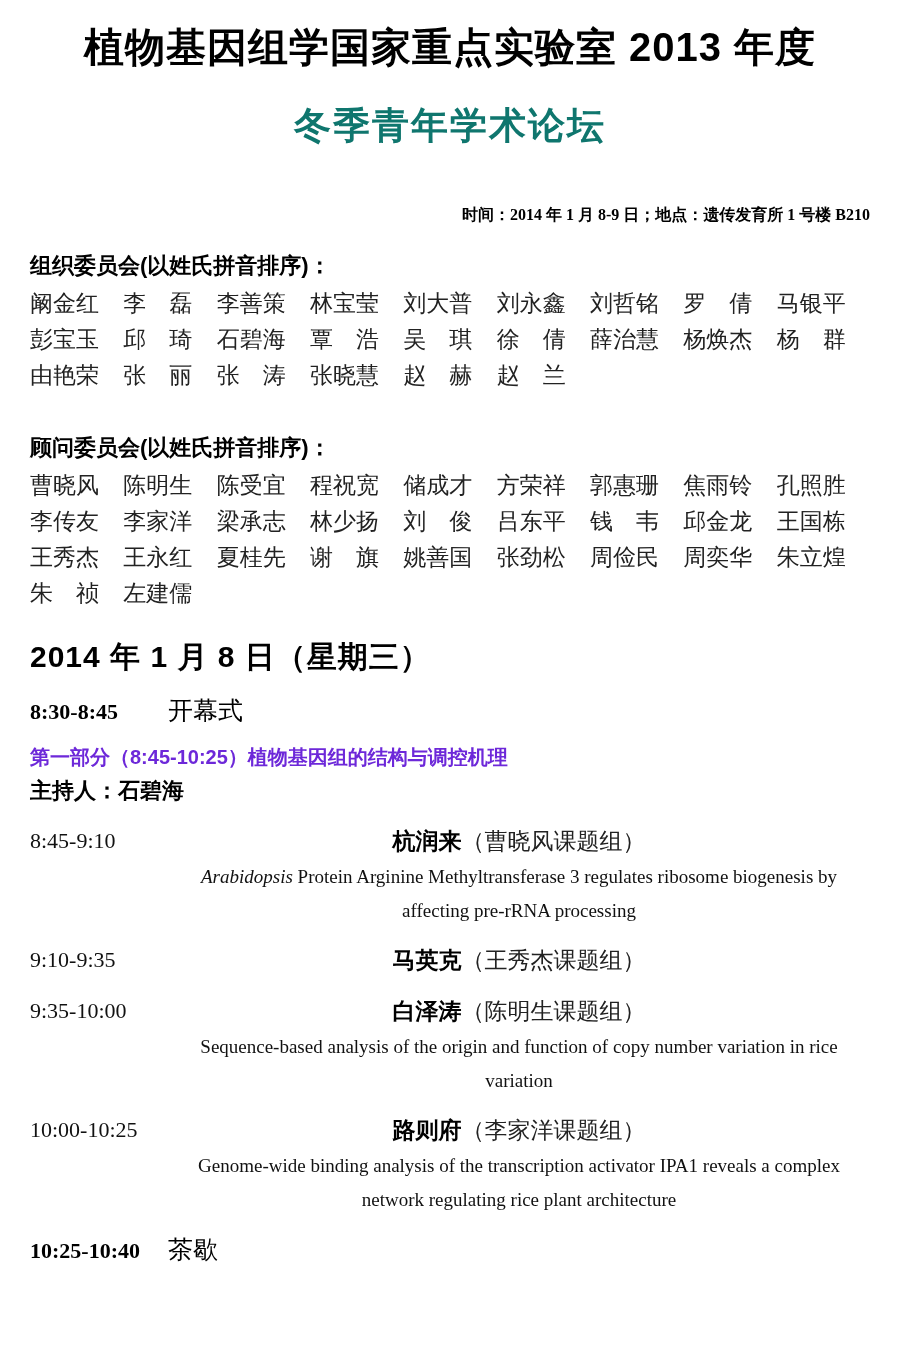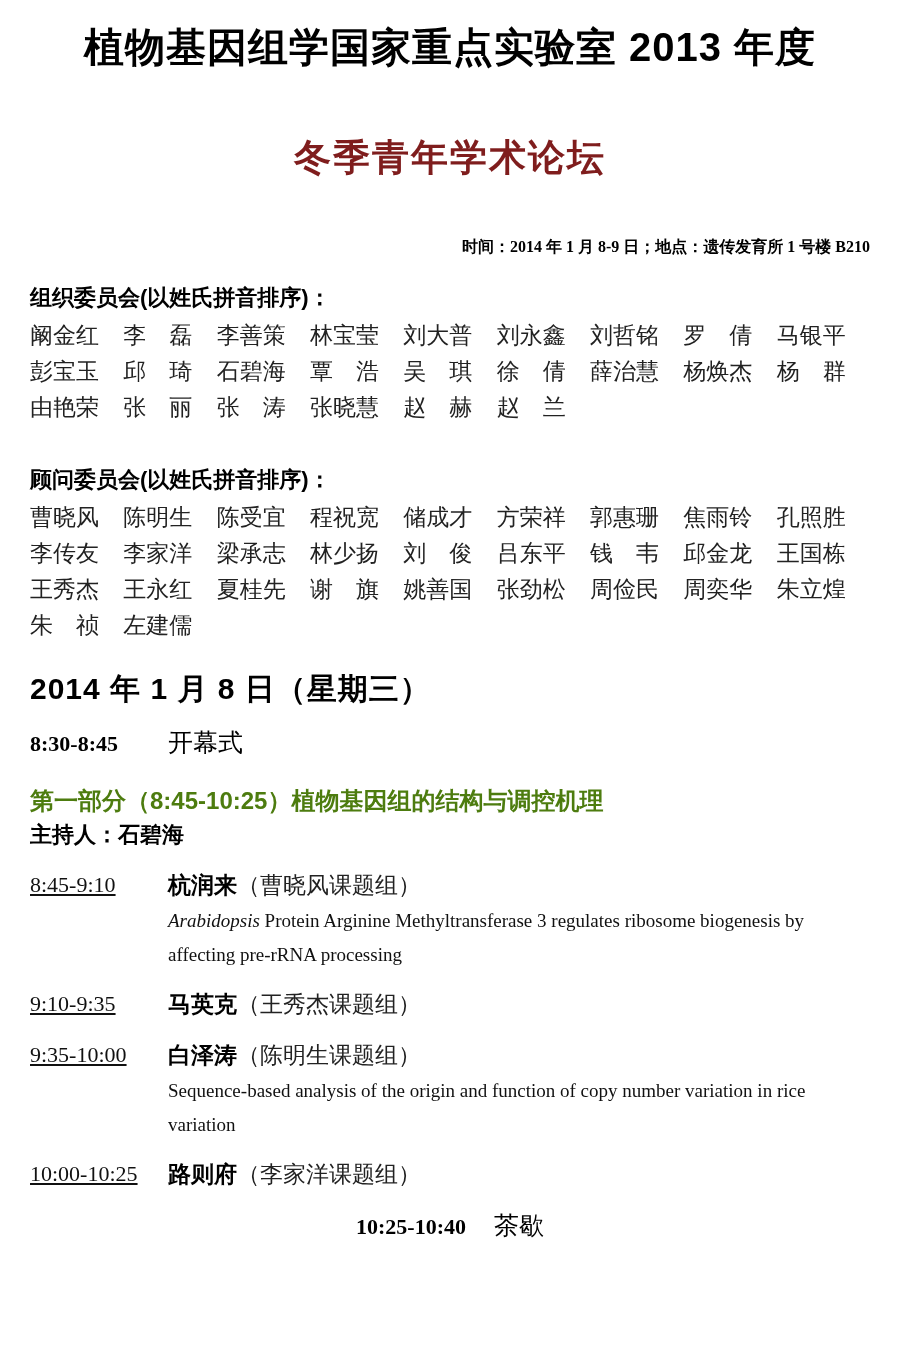--- a/index.html
+++ b/index.html
@@ -18,27 +18,27 @@
     margin: 8px 0 0 0;
     text-align: center;
     font-family: "Liberation Sans", "DejaVu Sans", sans-serif;
     font-weight: bold;
     font-size: 40px;
     line-height: 1.25;
     color: #000;
     letter-spacing: 1px;
   }
   .subtitle {
-    margin: 64px 0 0 0;
+    margin: 32px 0 0 0;
     text-align: center;
     font-family: "Liberation Sans", "DejaVu Sans", sans-serif;
     font-weight: bold;
     font-size: 37px;
     line-height: 1.2;
-    color: #7f1d1d;
+    color: #0f766e;
     letter-spacing: 2px;
   }
   .meta {
     margin: 54px 0 0 0;
     text-align: right;
     font-weight: bold;
     font-size: 16px;
     line-height: 26px;
     color: #000;
   }
@@ -75,62 +75,61 @@
     flex: 0 0 138px;
     font-weight: bold;
     font-size: 22px;
     color: #000;
   }
   .event-row .row-label {
     font-size: 25px;
     color: #000;
   }
   .session-heading {
-    margin-top: 28px;
-    font-family: "Liberation Sans", "DejaVu Sans", sans-serif;
-    font-weight: bold;
-    font-size: 24px;
+    margin-top: 16px;
+    font-family: "Liberation Sans", "DejaVu Sans", sans-serif;
+    font-weight: bold;
+    font-size: 20px;
     line-height: 28px;
-    color: #4d7c0f;
+    color: #6d28d9;
   }
   .session-host {
     margin-top: 6px;
     font-family: "Liberation Sans", "DejaVu Sans", sans-serif;
     font-weight: bold;
     font-size: 22px;
     line-height: 28px;
     color: #000;
   }
   .talks { margin-top: 20px; }
   .talk { display: flex; margin-bottom: 16px; }
   .talk-time {
     width: 138px;
     flex: 0 0 138px;
     font-size: 22px;
     line-height: 32px;
     color: #111;
-    text-decoration: underline;
-  }
-  .talk-body { flex: 1; }
+  }
+  .talk-body { flex: 1; text-align: center; }
   .talk-speaker { line-height: 32px; }
   .speaker-name {
     font-family: "Liberation Sans", "DejaVu Sans", sans-serif;
     font-weight: bold;
     font-size: 23px;
     color: #000;
   }
   .speaker-group { font-size: 23px; color: #222; }
   .talk-title {
     font-size: 19px;
     line-height: 34px;
     color: #111;
     max-width: 705px;
   }
   .talk-title i { font-style: italic; }
-  .tea-row { margin-top: 12px; justify-content: center; }
+  .tea-row { margin-top: 12px; }
 </style>
 </head>
 <body>
 
 <div class="page">
 
   <h1 class="title">植物基因组学国家重点实验室 2013 年度</h1>
   <h2 class="subtitle">冬季青年学术论坛</h2>
   <div class="meta">时间：2014 年 1 月 8-9 日；地点：遗传发育所 1 号楼 B210</div>
 
@@ -296,20 +295,23 @@
           </div>
         </div>
       </div>
 
       <div class="talk">
         <div class="talk-time">10:00-10:25</div>
         <div class="talk-body">
           <div class="talk-speaker">
             <span class="speaker-name">路则府</span><span class="speaker-group">（李家洋课题组）</span>
           </div>
+          <div class="talk-title">
+            <i></i><span>Genome-wide binding analysis of the transcription activator IPA1 reveals a complex network regulating rice plant architecture</span>
+          </div>
         </div>
       </div>
     </div>
 
   <div class="event-row tea-row">
     <span class="row-time">10:25-10:40</span>
     <span class="row-label">茶歇</span>
   </div>
 
 </div>

